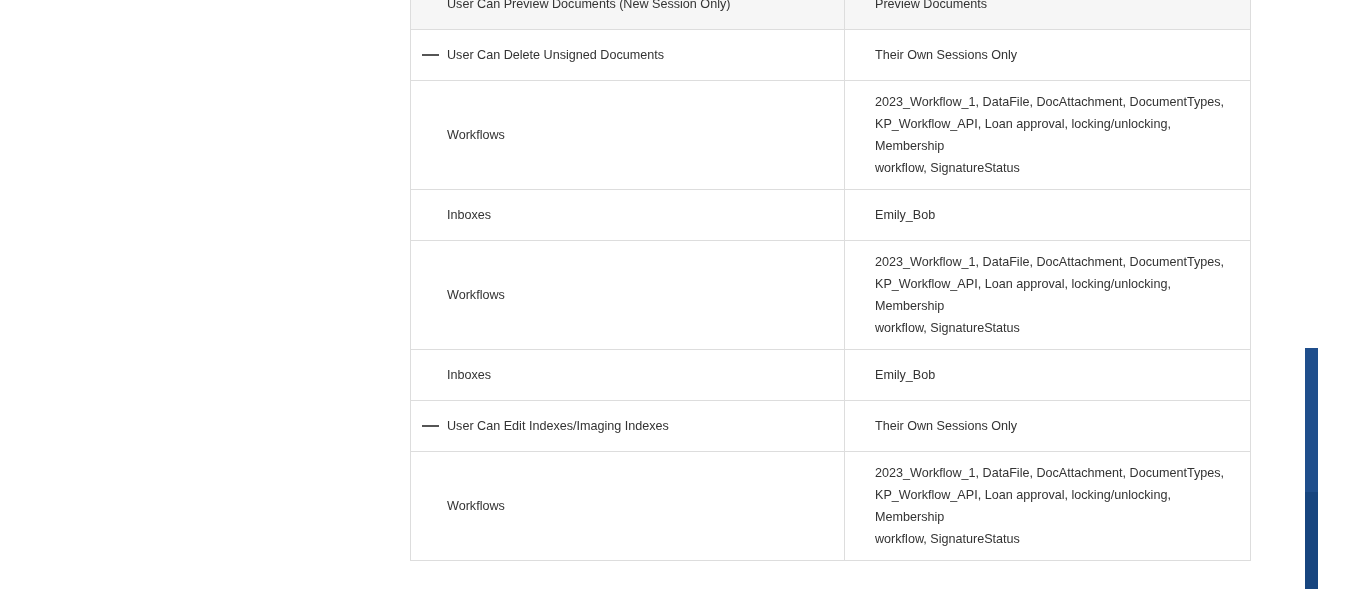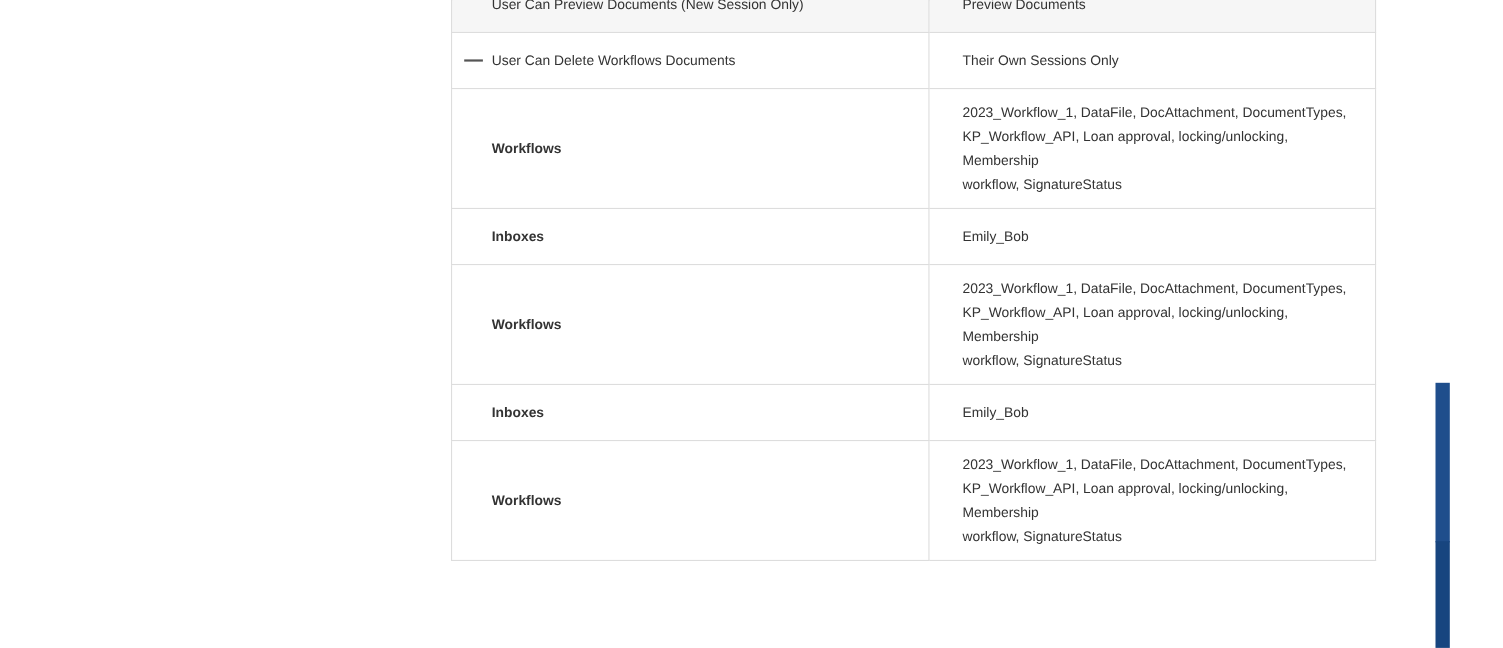--- a/index.html
+++ b/index.html
@@ -53,21 +53,21 @@
   .col-name { width: 434px; }
   .col-val  { width: 406px; }
 
   .cell-name {
     position: relative;
     padding: 10px 8px 10px 36px;
     line-height: 22px;
     min-height: 32px;
     color: #333333;
   }
-  .cell-name.sub { padding-left: 36px; font-weight: bold; }
+  .cell-name.sub { padding-left: 36px; }
   .cell-val {
     padding: 10px 10px 10px 30px;
     line-height: 30px;
     color: #333333;
   }
   .cell-val.tight { line-height: 22px; }
 
   
   .toggle {
     position: absolute;
@@ -120,21 +120,21 @@
         <tr class="shaded">
           <td>
             <div class="cell-name"><span>User Can Preview Documents (New Session Only)</span></div>
           </td>
           <td>
             <div class="cell-val"><span>Preview Documents</span></div>
           </td>
         </tr>
         <tr>
           <td>
-            <div class="cell-name"><div class="toggle"></div><span>User Can Delete Workflows Documents</span></div>
+            <div class="cell-name"><div class="toggle"></div><span>User Can Delete Unsigned Documents</span></div>
           </td>
           <td>
             <div class="cell-val"><span>Their Own Sessions Only</span></div>
           </td>
         </tr>
         <tr>
           <td>
             <div class="cell-name sub"><span>Workflows</span></div>
           </td>
           <td>
@@ -168,20 +168,28 @@
         <tr>
           <td>
             <div class="cell-name sub"><span>Inboxes</span></div>
           </td>
           <td>
             <div class="cell-val"><span>Emily_Bob</span></div>
           </td>
         </tr>
         <tr>
           <td>
+            <div class="cell-name"><div class="toggle"></div><span>User Can Edit Indexes/Imaging Indexes</span></div>
+          </td>
+          <td>
+            <div class="cell-val"><span>Their Own Sessions Only</span></div>
+          </td>
+        </tr>
+        <tr>
+          <td>
             <div class="cell-name sub"><span>Workflows</span></div>
           </td>
           <td>
             <div class="cell-val multiline tight">
               <span>2023_Workflow_1, DataFile, DocAttachment, DocumentTypes,</span>
               <span>KP_Workflow_API, Loan approval, locking/unlocking, Membership</span>
               <span>workflow, SignatureStatus</span>
             </div>
           </td>
         </tr>

